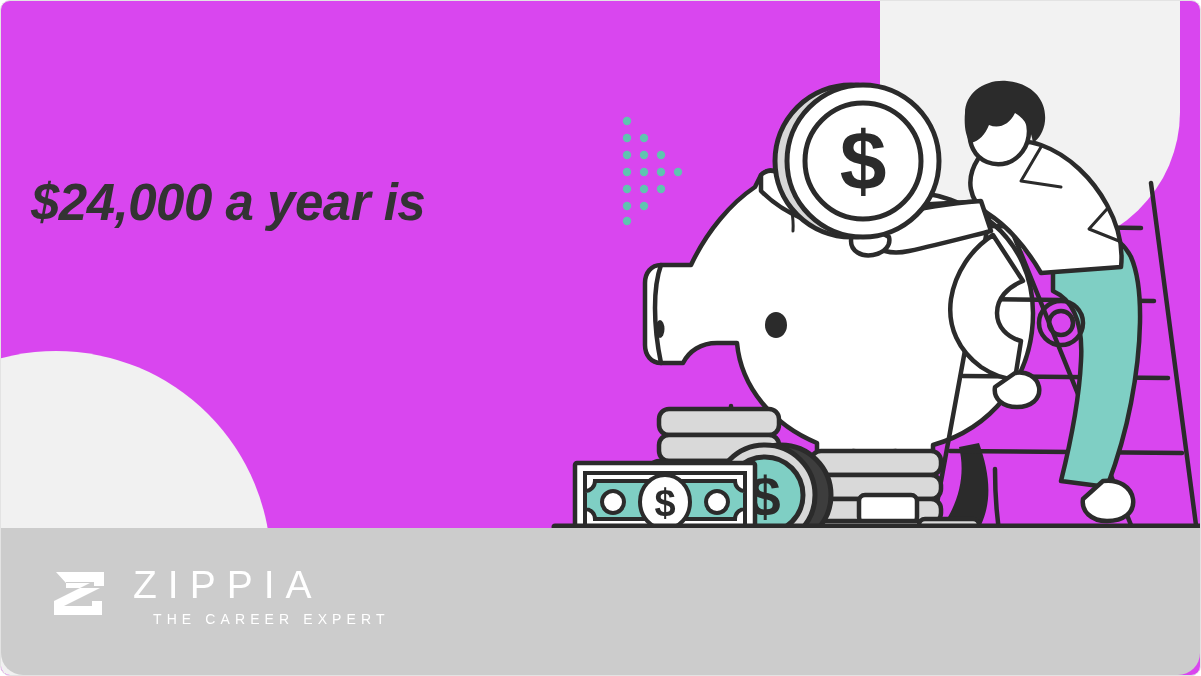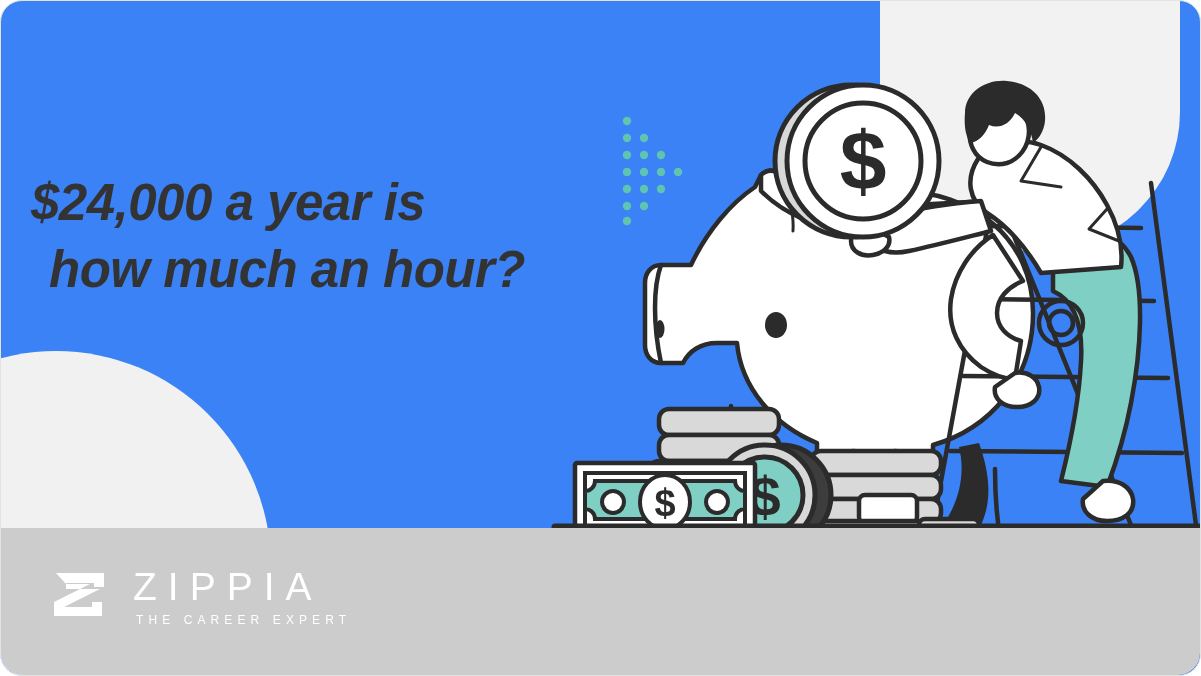--- a/index.html
+++ b/index.html
@@ -11,22 +11,22 @@
     width: 1201px;
     height: 676px;
     overflow: hidden;
     font-family: "Liberation Sans", sans-serif;
   }
 
   #card {
     position: relative;
     width: 1201px;
     height: 676px;
-    background: #3b82f6;
-    border-radius: 22px;
+    background: #d946ef;
+    border-radius: 10px;
     border: 1px solid #e3e3e3;
     box-sizing: border-box;
     overflow: hidden;
   }
 
   
   .blob {
     position: absolute;
     border-radius: 50%;
     background: #f1f1f1;
@@ -80,24 +80,24 @@
   #logo-wordmark {
     color: #ffffff;
     font-size: 39px;
     letter-spacing: 11px;
     font-weight: 400;
     line-height: 1;
     font-family: "Liberation Sans", sans-serif;
   }
   #logo-tagline {
     color: #ffffff;
-    font-size: 12px;
+    font-size: 14px;
     letter-spacing: 5.1px;
     margin-top: 7px;
-    margin-left: 3px;
+    margin-left: 20px;
     font-family: "Liberation Sans", sans-serif;
     text-align: right;
   }
 
   
   #headline {
     position: absolute;
     left: 30px;
     top: 168px;
     width: 560px;
@@ -133,21 +133,20 @@
 </head>
 <body>
 
 <div id="card">
 
   <div class="blob" id="blob-topright2"></div>
   <div class="blob" id="blob-bottomleft"></div>
 
   <div id="headline">
     <span class="hl-line hl-line1">$24,000 a year is</span>
-    <span class="hl-line hl-line2">how much an hour?</span>
   </div>
 
   <svg id="dot-arrow" viewBox="0 0 84 114" xmlns="http://www.w3.org/2000/svg">
     <g fill="#5fc4b0">
       <circle cx="12" cy="8" r="4.2"></circle>
       <circle cx="12" cy="25" r="4.2"></circle>
         <circle cx="29" cy="25" r="4.2"></circle>
       <circle cx="12" cy="42" r="4.2"></circle>
         <circle cx="29" cy="42" r="4.2"></circle>
         <circle cx="46" cy="42" r="4.2"></circle>

